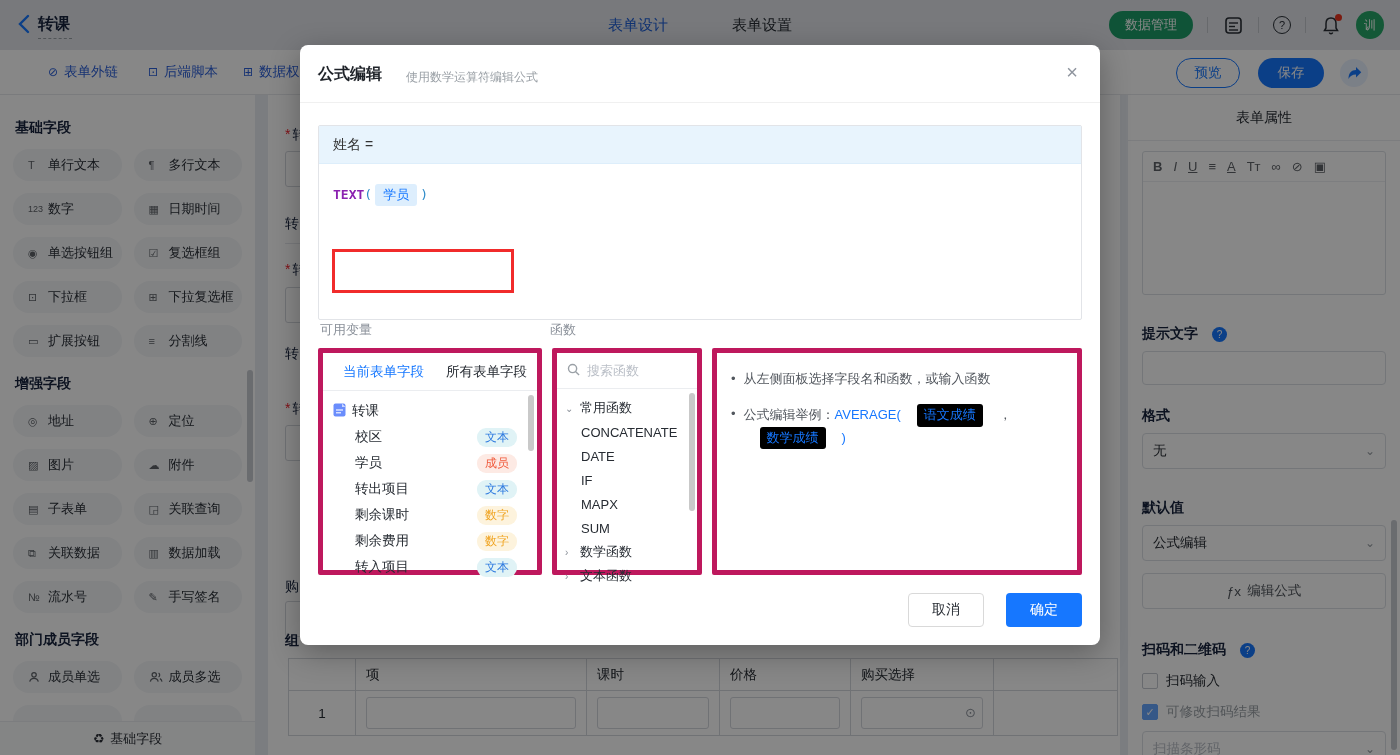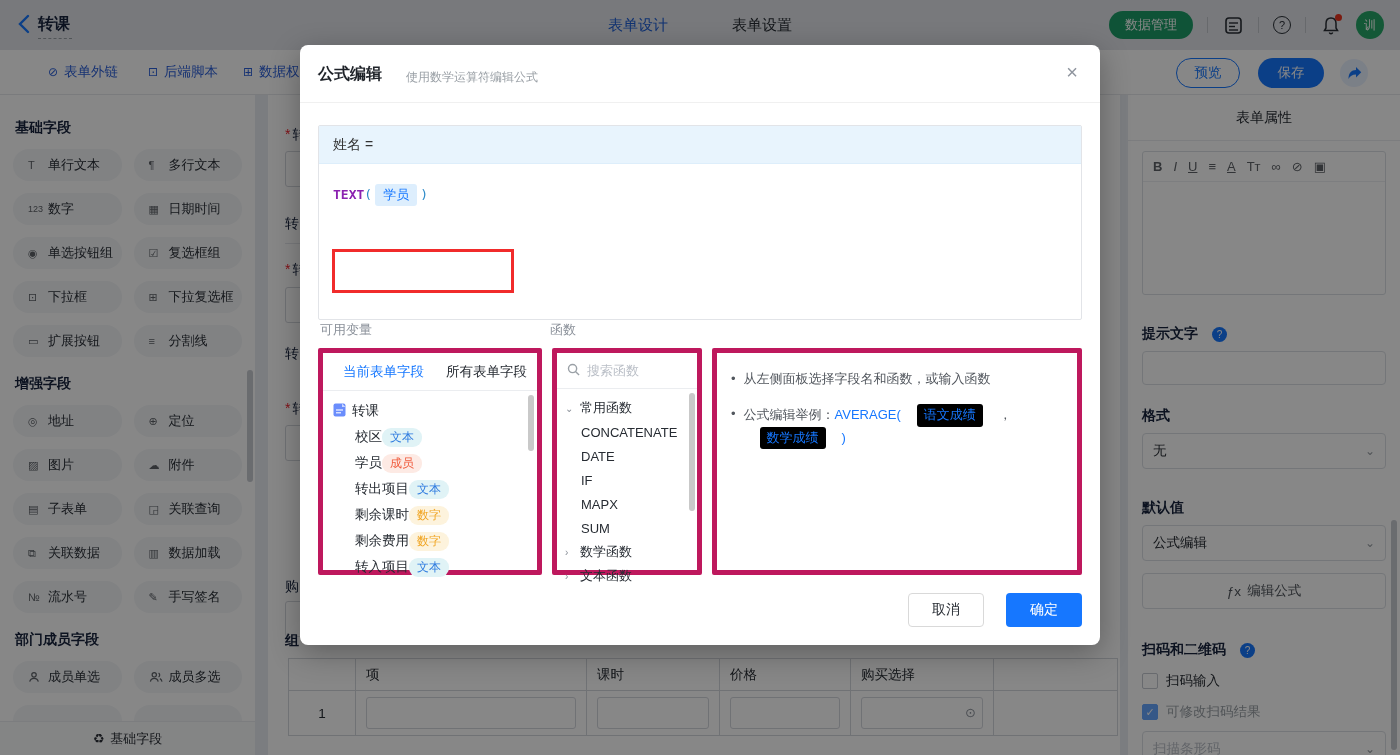--- a/index.html
+++ b/index.html
@@ -125,21 +125,21 @@
     border:3px solid #f12b2b; z-index:5; }
 
   .panel-label { position:absolute; top:276px; font-size:13px; color:#8a9099; }
   .panel { position:absolute; top:303px; border:5px solid #be185d; border-radius:2px; background:#fff; }
   .var-panel { left:18px; width:224px; height:227px; }
   .var-tabs { height:38px; border-bottom:1px solid #ebedf0; display:flex; align-items:center; font-size:13.5px; }
   .var-tab.active { color:#1677ff; margin-left:20px; }
   .var-tab.idle { color:#272c33; margin-left:22px; }
   .var-list { padding:7px 8px 0 10px; position:relative; }
   .var-root { display:flex; align-items:center; gap:6px; height:26px; font-size:13.5px; color:#272c33; }
-  .var-row { display:flex; align-items:center; height:26px; padding-left:22px; }
+  .var-row { display:flex; align-items:center; justify-content:space-between; height:26px; padding-left:22px; }
   .var-name { font-size:13.5px; color:#272c33; }
   .tag { font-size:12px; border-radius:9px; padding:1px 8px; margin-right:12px; }
   .tag.text { color:#2f7bdf; background:#e0f3f6; }
   .tag.member { color:#f05a3c; background:#fdeae4; }
   .tag.number { color:#f0a421; background:#fdf3dd; }
   .v-scroll { position:absolute; right:3px; top:42px; width:6px; height:56px; border-radius:3px; background:#c9c9c9; }
 
   .fn-panel { left:252px; width:150px; height:227px; }
   .fn-search { height:36px; border-bottom:1px solid #ebedf0; display:flex; align-items:center; gap:7px; padding-left:10px; }
   .fn-search input { border:none; outline:none; width:100px; font-size:13px; color:#272c33;

